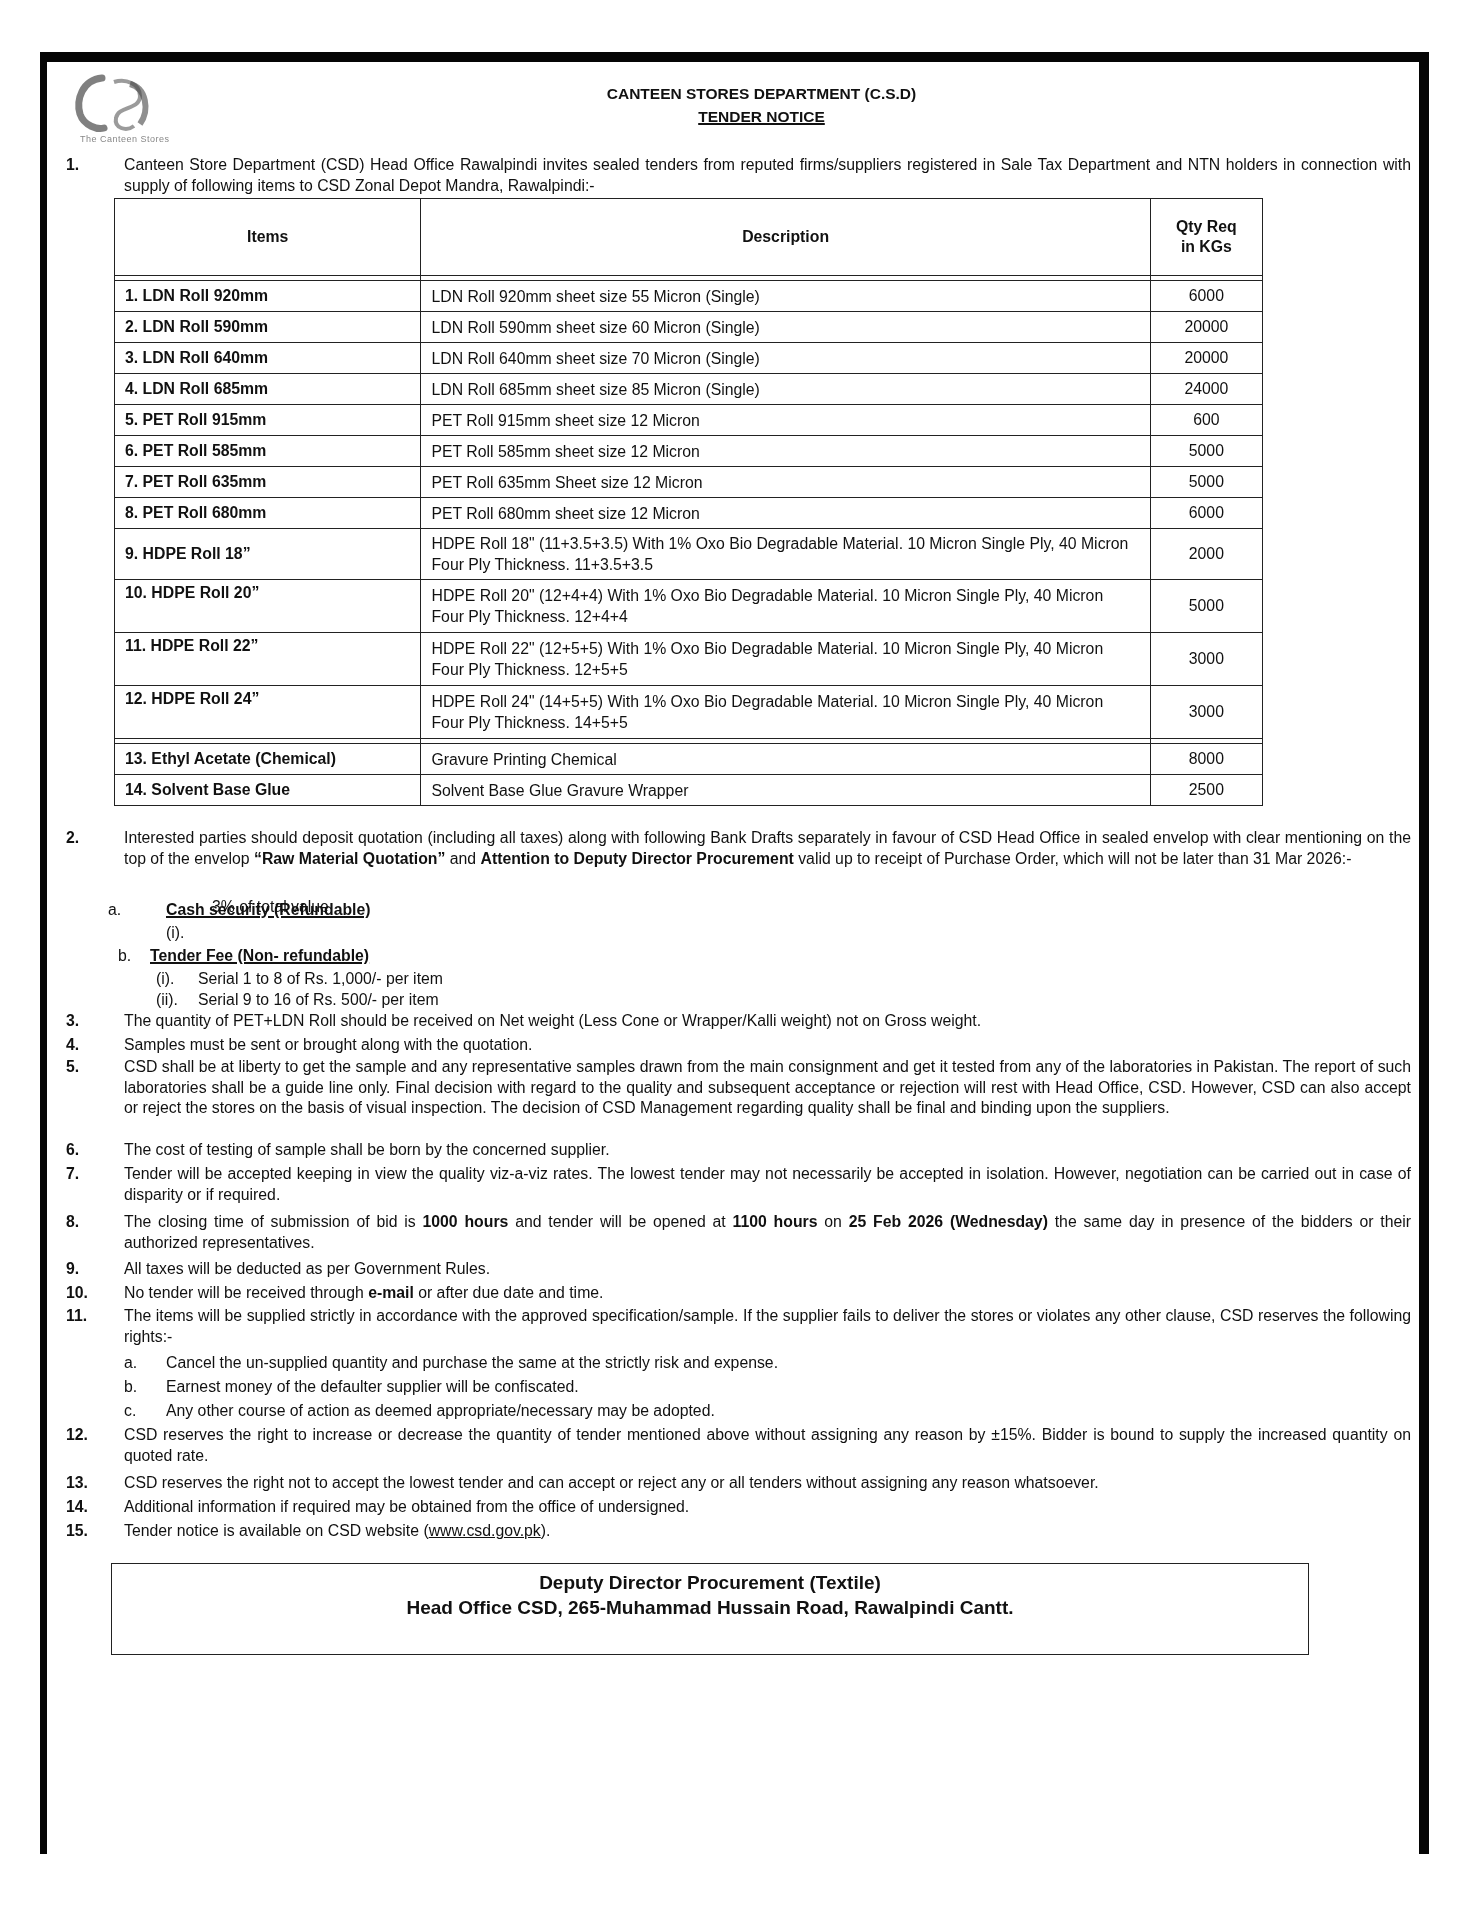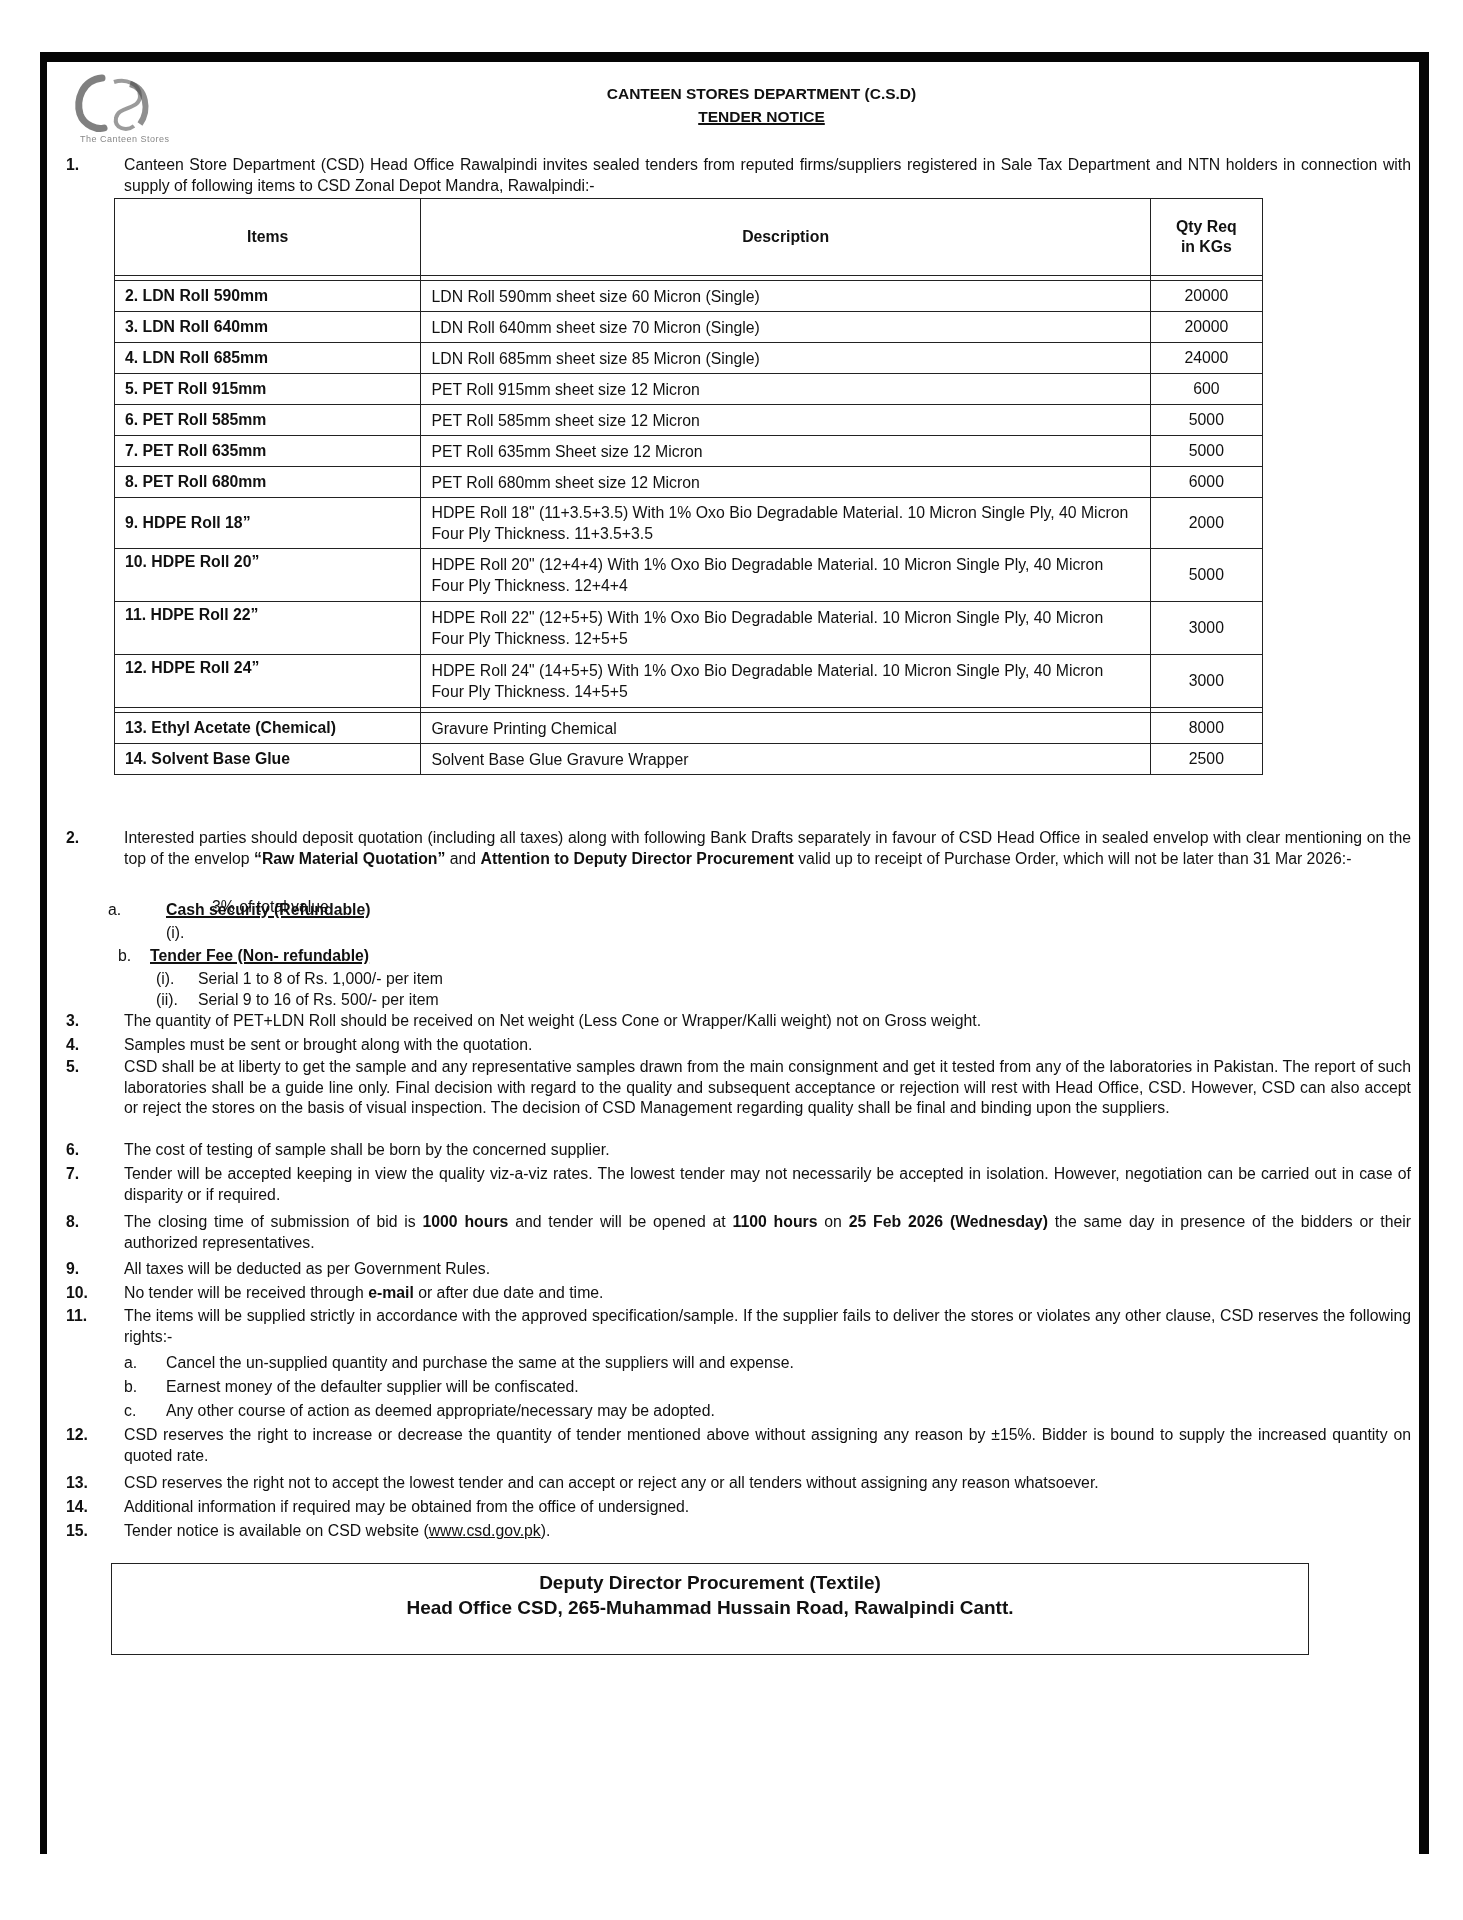--- a/index.html
+++ b/index.html
@@ -61,20 +61,25 @@
     <th>Items</th>
     <th>Description</th>
     <th class="qty"><span>Qty Req</span><br><span>in KGs</span></th>
   </tr>
   <tr class="gap">
         <td></td>
         <td></td>
         <td></td>
       </tr>
   <tr class="r">
+        <td class="item">1. LDN Roll 920mm</td>
+        <td class="desc">LDN Roll 920mm sheet size 55 Micron (Single)</td>
+        <td class="q">6000</td>
+      </tr>
+  <tr class="r">
         <td class="item">2. LDN Roll 590mm</td>
         <td class="desc">LDN Roll 590mm sheet size 60 Micron (Single)</td>
         <td class="q">20000</td>
       </tr>
   <tr class="r">
         <td class="item">3. LDN Roll 640mm</td>
         <td class="desc">LDN Roll 640mm sheet size 70 Micron (Single)</td>
         <td class="q">20000</td>
       </tr>
   <tr class="r">
@@ -185,21 +190,21 @@
 </div>
 <div class="para" style="top:1283px;">
   <span class="num">10.</span>
   <div class="txt"><span>No tender will be received through </span><span class="b">e-mail</span><span> or after due date and time.</span></div>
 </div>
 <div class="para" style="top:1306px;">
   <span class="num">11.</span>
     <div class="txt">The items will be supplied strictly in accordance with the approved specification/sample. If the supplier fails to deliver the stores or violates any other clause, CSD reserves the following rights:-</div>
 </div>
 <div class="sub" style="left:124px; top:1353px;">a.</div>
-<div class="sub" style="left:166px; top:1353px;">Cancel the un-supplied quantity and purchase the same at the suppliers will and expense.</div>
+<div class="sub" style="left:166px; top:1353px;">Cancel the un-supplied quantity and purchase the same at the strictly risk and expense.</div>
 <div class="sub" style="left:124px; top:1377px;">b.</div>
 <div class="sub" style="left:166px; top:1377px;">Earnest money of the defaulter supplier will be confiscated.</div>
 <div class="sub" style="left:124px; top:1401px;">c.</div>
 <div class="sub" style="left:166px; top:1401px;">Any other course of action as deemed appropriate/necessary may be adopted.</div>
 <div class="para" style="top:1425px;">
   <span class="num">12.</span>
     <div class="txt">CSD reserves the right to increase or decrease the quantity of tender mentioned above without assigning any reason by ±15%. Bidder is bound to supply the increased quantity on quoted rate.</div>
 </div>
 <div class="para" style="top:1473px;">
   <span class="num">13.</span>

